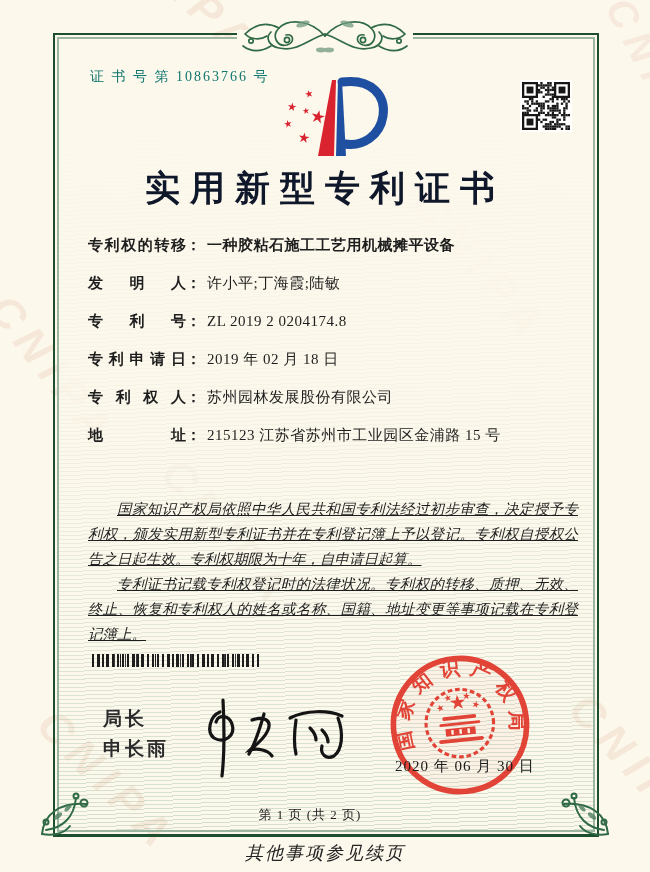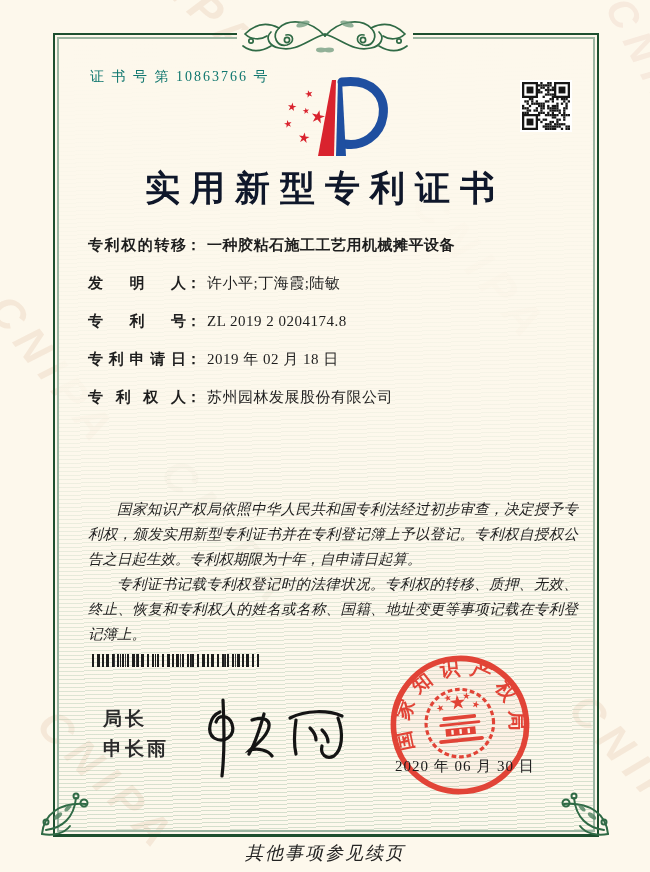--- a/index.html
+++ b/index.html
@@ -47,21 +47,21 @@
   .field-row{margin-bottom:21px;line-height:17px;white-space:nowrap;}
   .f-label{display:inline-block;width:98px;font-weight:700;text-align:justify;text-align-last:justify;vertical-align:top;}
   .f-colon{font-weight:700;margin-right:6px;}
   .f-value{letter-spacing:.5px;}
   .grant-pair{display:inline-block;}
   .grant-pair.right{margin-left:48px;}
 
   
   .body-text{position:absolute;left:88px;right:72px;top:497px;z-index:4;
              font-size:14.5px;line-height:1.72;text-align:justify;font-style:italic;}
-  .body-text p{margin:0;text-indent:2em;}
+  .body-text p{margin:0;text-indent:2em;text-decoration:underline;}
 
   
   .barcode{position:absolute;left:92px;top:654px;width:168px;height:13px;z-index:4;
     background-image:
       repeating-linear-gradient(90deg,#1d1d1d 0 2px,transparent 2px 5px),
       repeating-linear-gradient(90deg,#1d1d1d 0 1px,transparent 1px 7px),
       repeating-linear-gradient(90deg,#3a3a3a 0 1px,transparent 1px 11px);}
 
   
   .official{position:absolute;left:103px;z-index:4;font-family:Liberation Mono, monospace;
@@ -351,20 +351,23 @@
     </div>
     <div class="field-row">
       <span class="f-label">专利号</span><span class="f-colon">：</span><span class="f-value">ZL 2019 2 0204174.8</span>
     </div>
     <div class="field-row">
       <span class="f-label">专利申请日</span><span class="f-colon">：</span><span class="f-value">2019 年 02 月 18 日</span>
     </div>
     <div class="field-row">
       <span class="f-label">专利权人</span><span class="f-colon">：</span><span class="f-value">苏州园林发展股份有限公司</span>
     </div>
+    <div class="field-row">
+      <span class="f-label">地址</span><span class="f-colon">：</span><span class="f-value">215123 江苏省苏州市工业园区金浦路 15 号</span>
+    </div>
   </div>
 
   <div class="body-text">
     <p>国家知识产权局依照中华人民共和国专利法经过初步审查，决定授予专利权，颁发实用新型专利证书并在专利登记簿上予以登记。专利权自授权公告之日起生效。专利权期限为十年，自申请日起算。</p>
     <p>专利证书记载专利权登记时的法律状况。专利权的转移、质押、无效、终止、恢复和专利权人的姓名或名称、国籍、地址变更等事项记载在专利登记簿上。</p>
   </div>
 
   <div class="barcode"></div>
 
   <div class="official title-line">局长</div>
@@ -404,15 +407,16 @@
       <rect x="58" y="77" width="44" height="3" rx="1.5"></rect>
       <rect x="64" y="83" width="32" height="8"></rect>
       <rect x="70" y="84.5" width="2.5" height="5" fill="#fdf8ec"></rect>
       <rect x="78.7" y="84.5" width="2.5" height="5" fill="#fdf8ec"></rect>
       <rect x="87.4" y="84.5" width="2.5" height="5" fill="#fdf8ec"></rect>
       <rect x="56" y="94" width="48" height="4" rx="2"></rect>
     </g>
   </svg>
   <div class="seal-date">2020 年 06 月 30 日</div>
 
+  <div class="page-info">第 1 页 (共 2 页)</div>
   <div class="continuation">其他事项参见续页</div>
 
 </div>
 
 </body></html>

